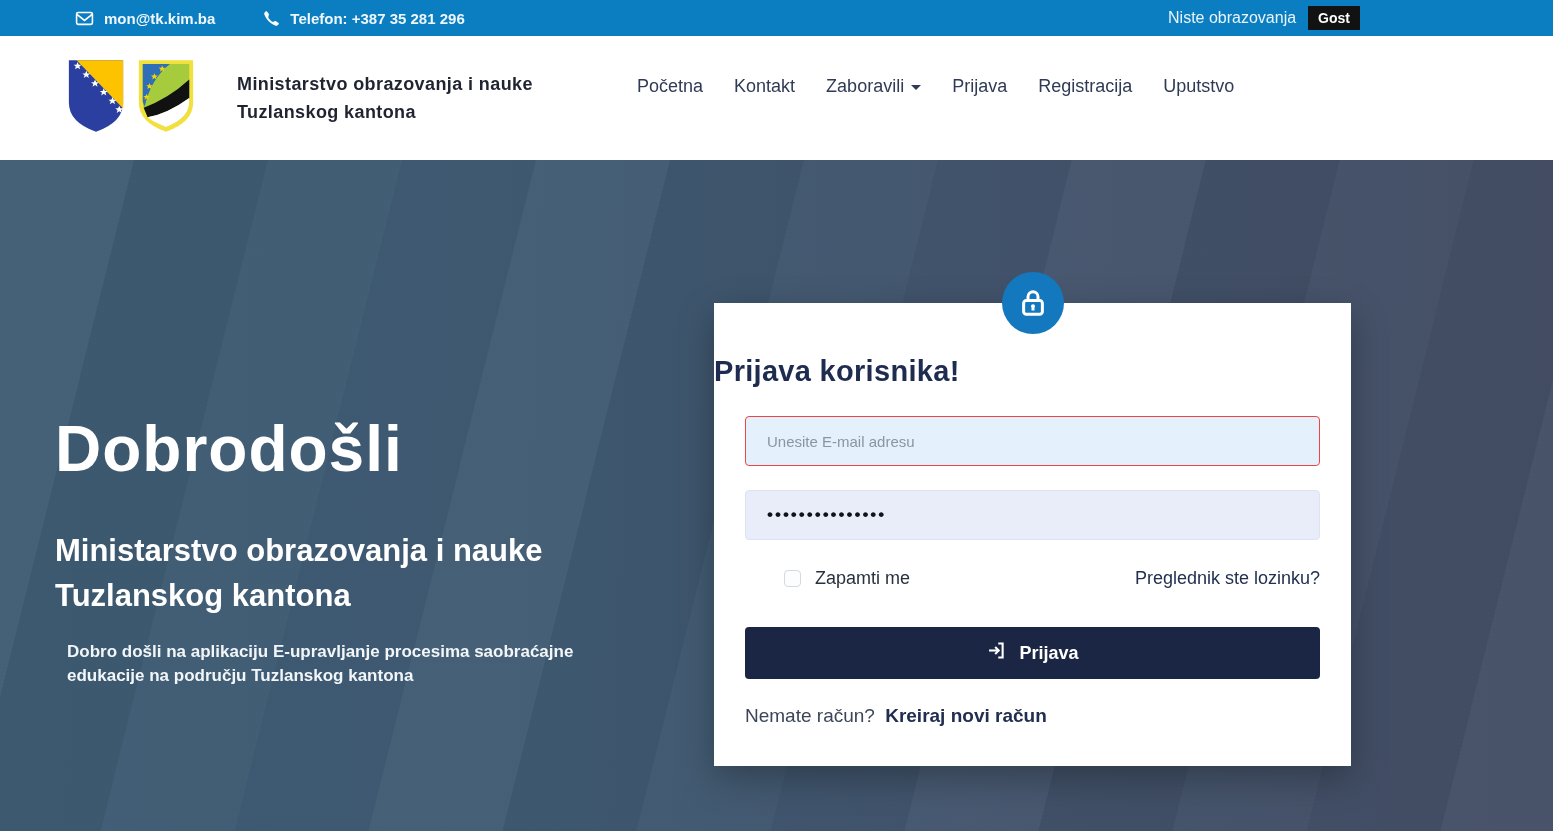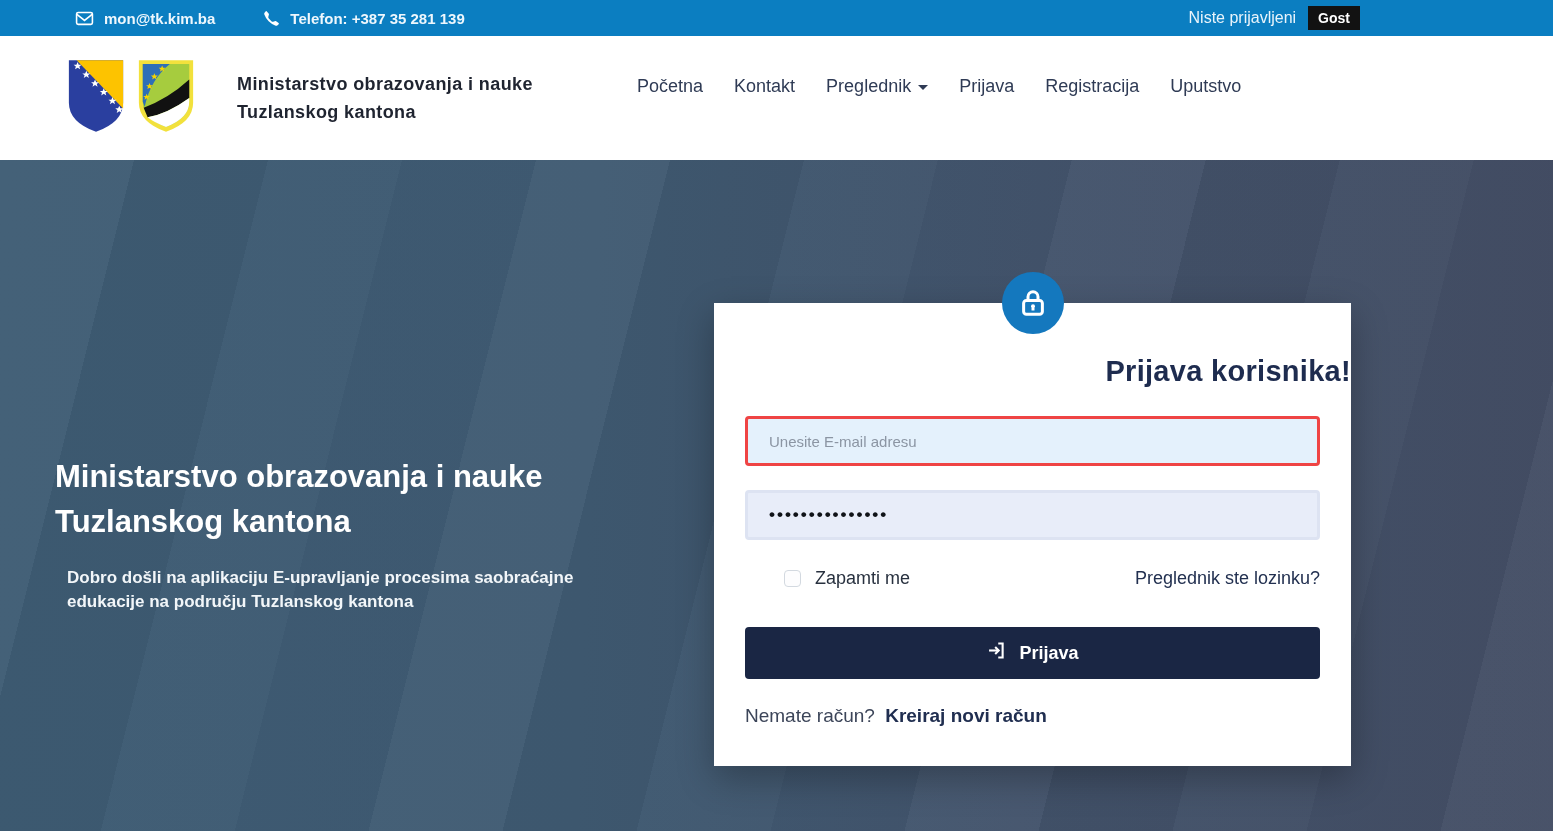--- a/index.html
+++ b/index.html
@@ -46,24 +46,24 @@
   .hero-subtitle { margin-top:42px; font-size:31px; font-weight:bold; line-height:45px; }
   .hero-desc { margin-top:22px; font-size:17px; line-height:24px; font-weight:bold;
     color:#f2f6f9; width:520px;margin-left:12px; }
 
   
   .login-card { position:absolute; left:714px; top:143px; width:637px; height:463px;
     background:#ffffff; box-shadow:0 12px 34px rgba(0,0,0,0.28); }
   .lock-badge { position:absolute; left:50%; top:-31px; transform:translateX(-50%);
     width:62px; height:62px; border-radius:50%; background:#1478be;
     display:flex; align-items:center; justify-content:center; }
-  .login-title { margin-top:52px; text-align:right; color:#1e2c4f;
+  .login-title { margin-top:52px; text-align:left; color:#1e2c4f;
     font-size:29px; font-weight:bold; letter-spacing:0.3px; }
   .login-form { padding:0 31px; }
-  .field { width:100%; height:50px; border-radius:4px; border:3px solid #ef4444;
+  .field { width:100%; height:50px; border-radius:4px; border:1px solid #ef4444;
     font-size:15px; padding:0 21px; outline:none; display:block; }
   .field-email { margin-top:28px; background:#e4f1fc; color:#30445c; }
   .field-email::placeholder { color:#8b95a3; }
   .field-password { margin-top:24px; background:#e8edf9; border-color:#dde3f2;
     color:#101318; font-weight:bold; font-size:17px; letter-spacing:2px; }
   .options-row { margin-top:28px; display:flex; align-items:center;
     justify-content:space-between; }
   .remember { display:flex; align-items:center; gap:14px;padding-left:39px; }
   .checkbox { width:17px; height:17px; border:1px solid #d3d9e0; border-radius:4px;
     background:#fdfdfe; cursor:pointer; }
@@ -89,25 +89,25 @@
         </svg>
       </span>
       <span>mon@tk.kim.ba</span>
     </div>
     <div class="topbar-item">
       <span>
         <svg width="17" height="17" viewBox="0 0 16 16" fill="#ffffff">
           <path d="M3.654 1.328a.678.678 0 0 0-1.015-.063L1.605 2.3c-.483.484-.661 1.169-.45 1.77a17.568 17.568 0 0 0 4.168 6.608 17.569 17.569 0 0 0 6.608 4.168c.601.211 1.286.033 1.77-.45l1.034-1.034a.678.678 0 0 0-.063-1.015l-2.307-1.794a.678.678 0 0 0-.58-.122l-2.19.547a1.745 1.745 0 0 1-1.657-.459L5.482 8.062a1.745 1.745 0 0 1-.46-1.657l.548-2.19a.678.678 0 0 0-.122-.58L3.654 1.328z"></path>
         </svg>
       </span>
-      <span>Telefon: +387 35 281 139</span>
+      <span>Telefon: +387 35 281 296</span>
     </div>
   </div>
   <div class="topbar-right">
-    <span class="topbar-status">Niste prijavljeni</span>
+    <span class="topbar-status">Niste obrazovanja</span>
     <span class="badge-gost">Gost</span>
   </div>
 </div>
 
 <div class="header">
   <div class="brand">
     <div class="brand-logos">
       <span>
         <svg width="62" height="76" viewBox="0 0 64 78">
           <defs>
@@ -146,37 +146,38 @@
     </div>
   </div>
   <div class="nav">
     <span class="nav-item">
       <span>Početna</span>
     </span>
     <span class="nav-item">
       <span>Kontakt</span>
     </span>
     <span class="nav-item">
-      <span>Preglednik</span>
+      <span>Zaboravili</span>
       <span class="caret-down"></span>
     </span>
     <span class="nav-item">
       <span>Prijava</span>
     </span>
     <span class="nav-item">
       <span>Registracija</span>
     </span>
     <span class="nav-item">
       <span>Uputstvo</span>
     </span>
   </div>
 </div>
 
 <div class="hero">
   <div class="hero-copy">
+    <div class="hero-welcome">Dobrodošli</div>
     <div class="hero-subtitle">
       <div>Ministarstvo obrazovanja i nauke</div>
       <div>Tuzlanskog kantona</div>
     </div>
     <div class="hero-desc">Dobro došli na aplikaciju E-upravljanje procesima saobraćajne edukacije na području Tuzlanskog kantona</div>
   </div>
 
   <div class="login-card">
     <div class="lock-badge">
       <svg width="30" height="30" viewBox="0 0 24 24" fill="none" stroke="#ffffff" stroke-width="2.4">

